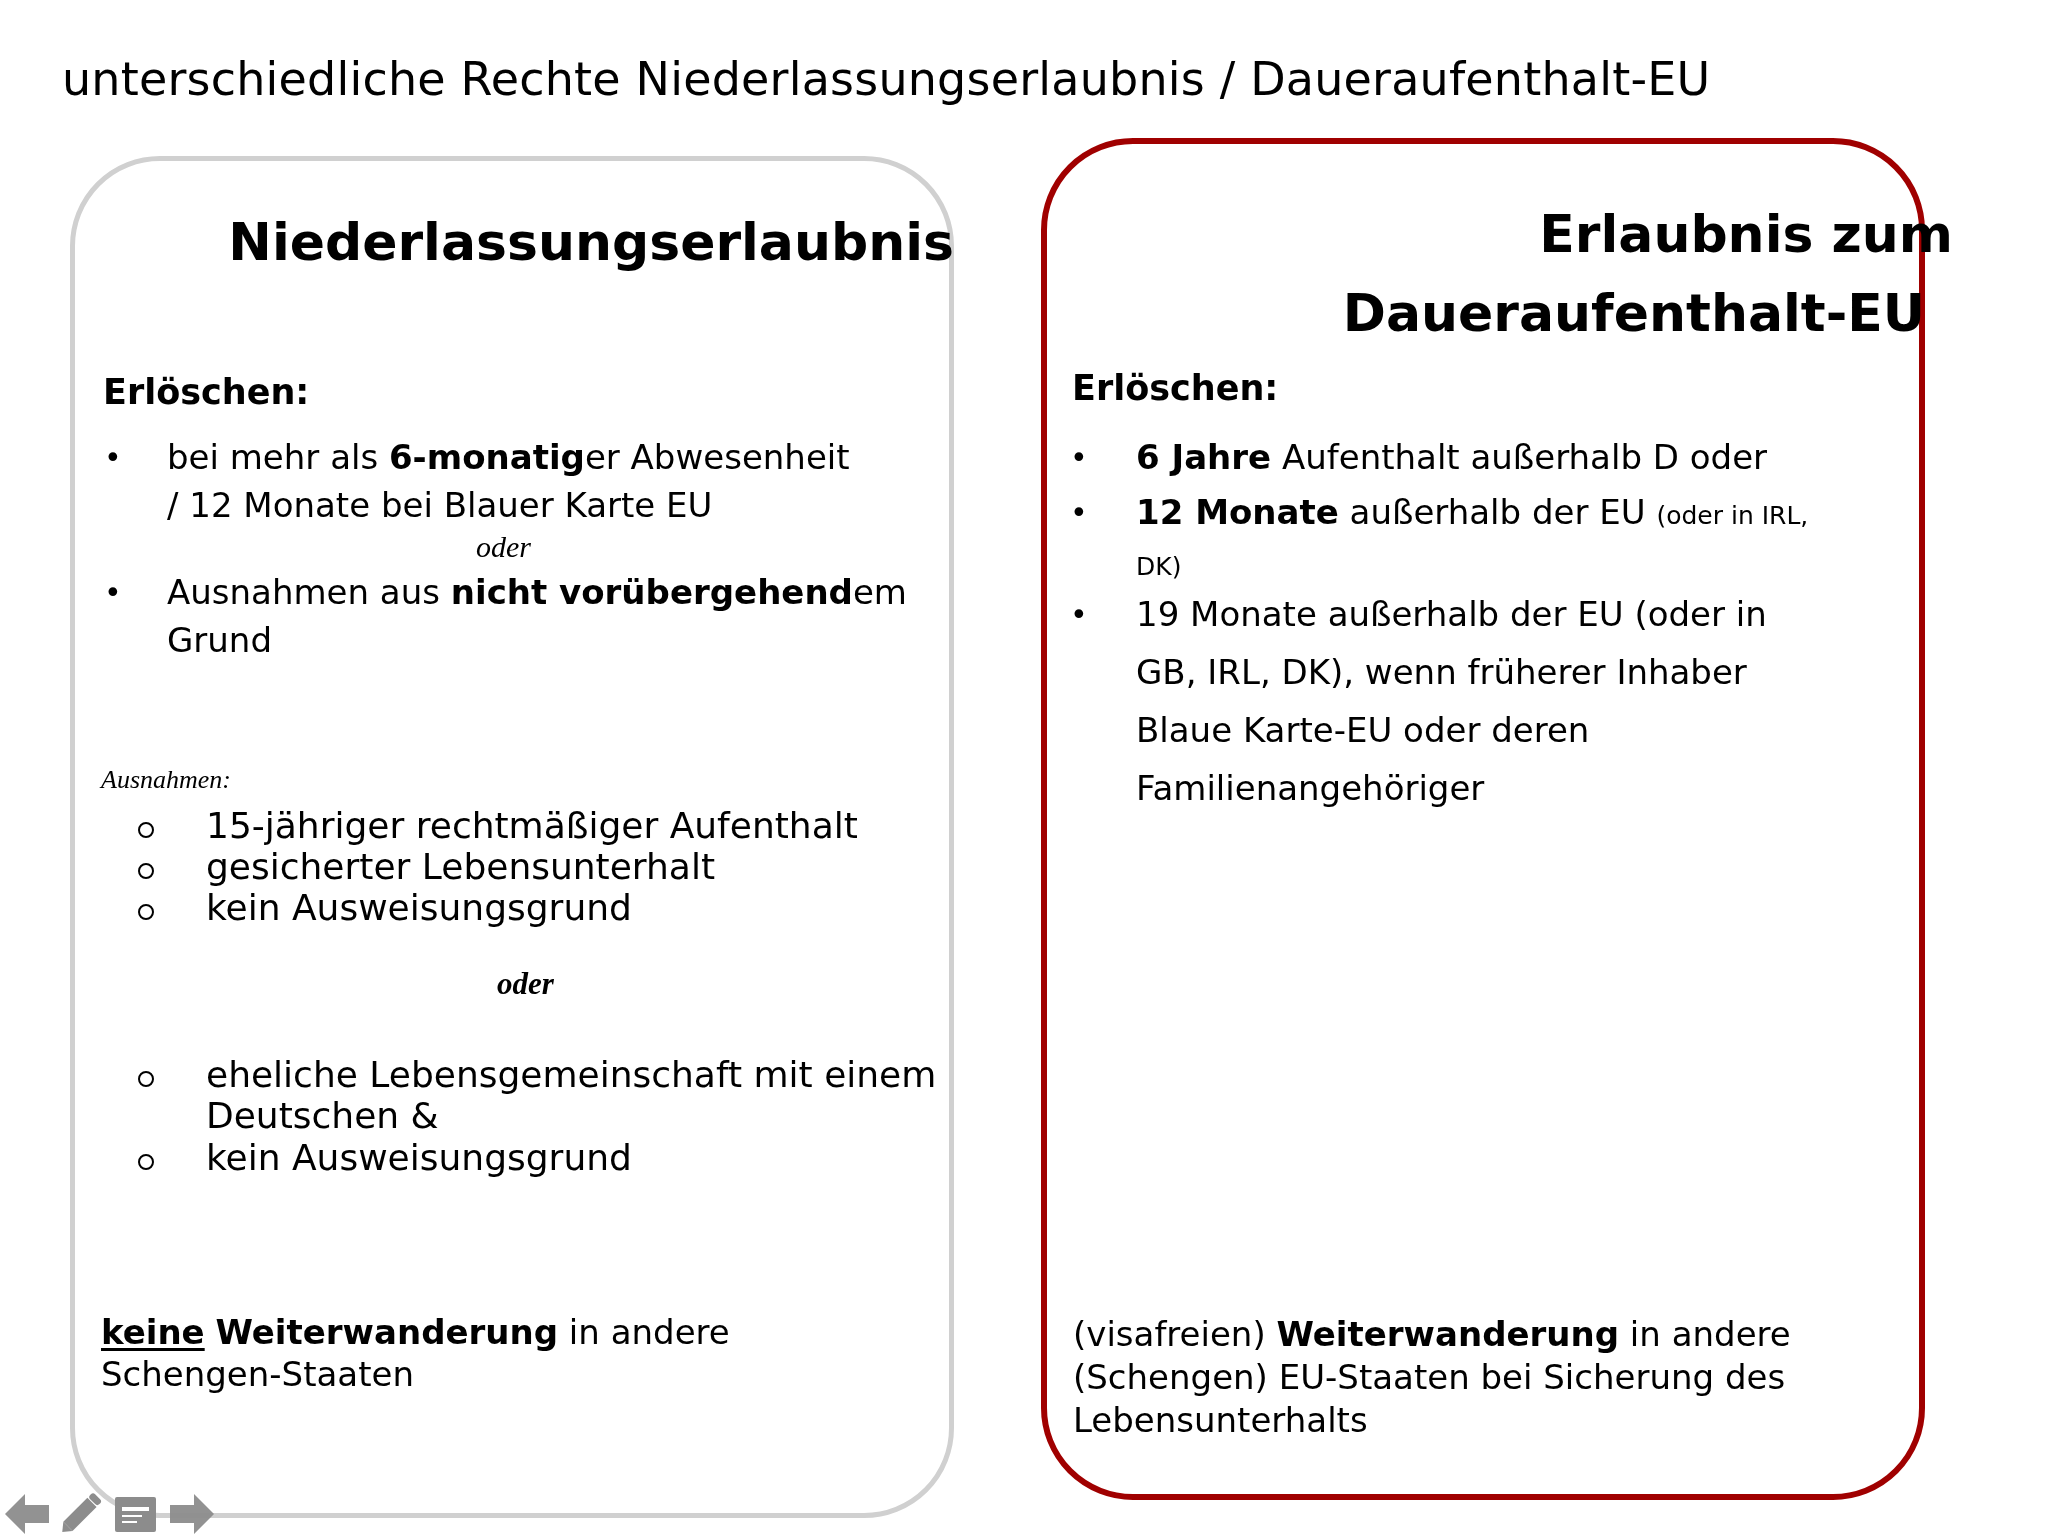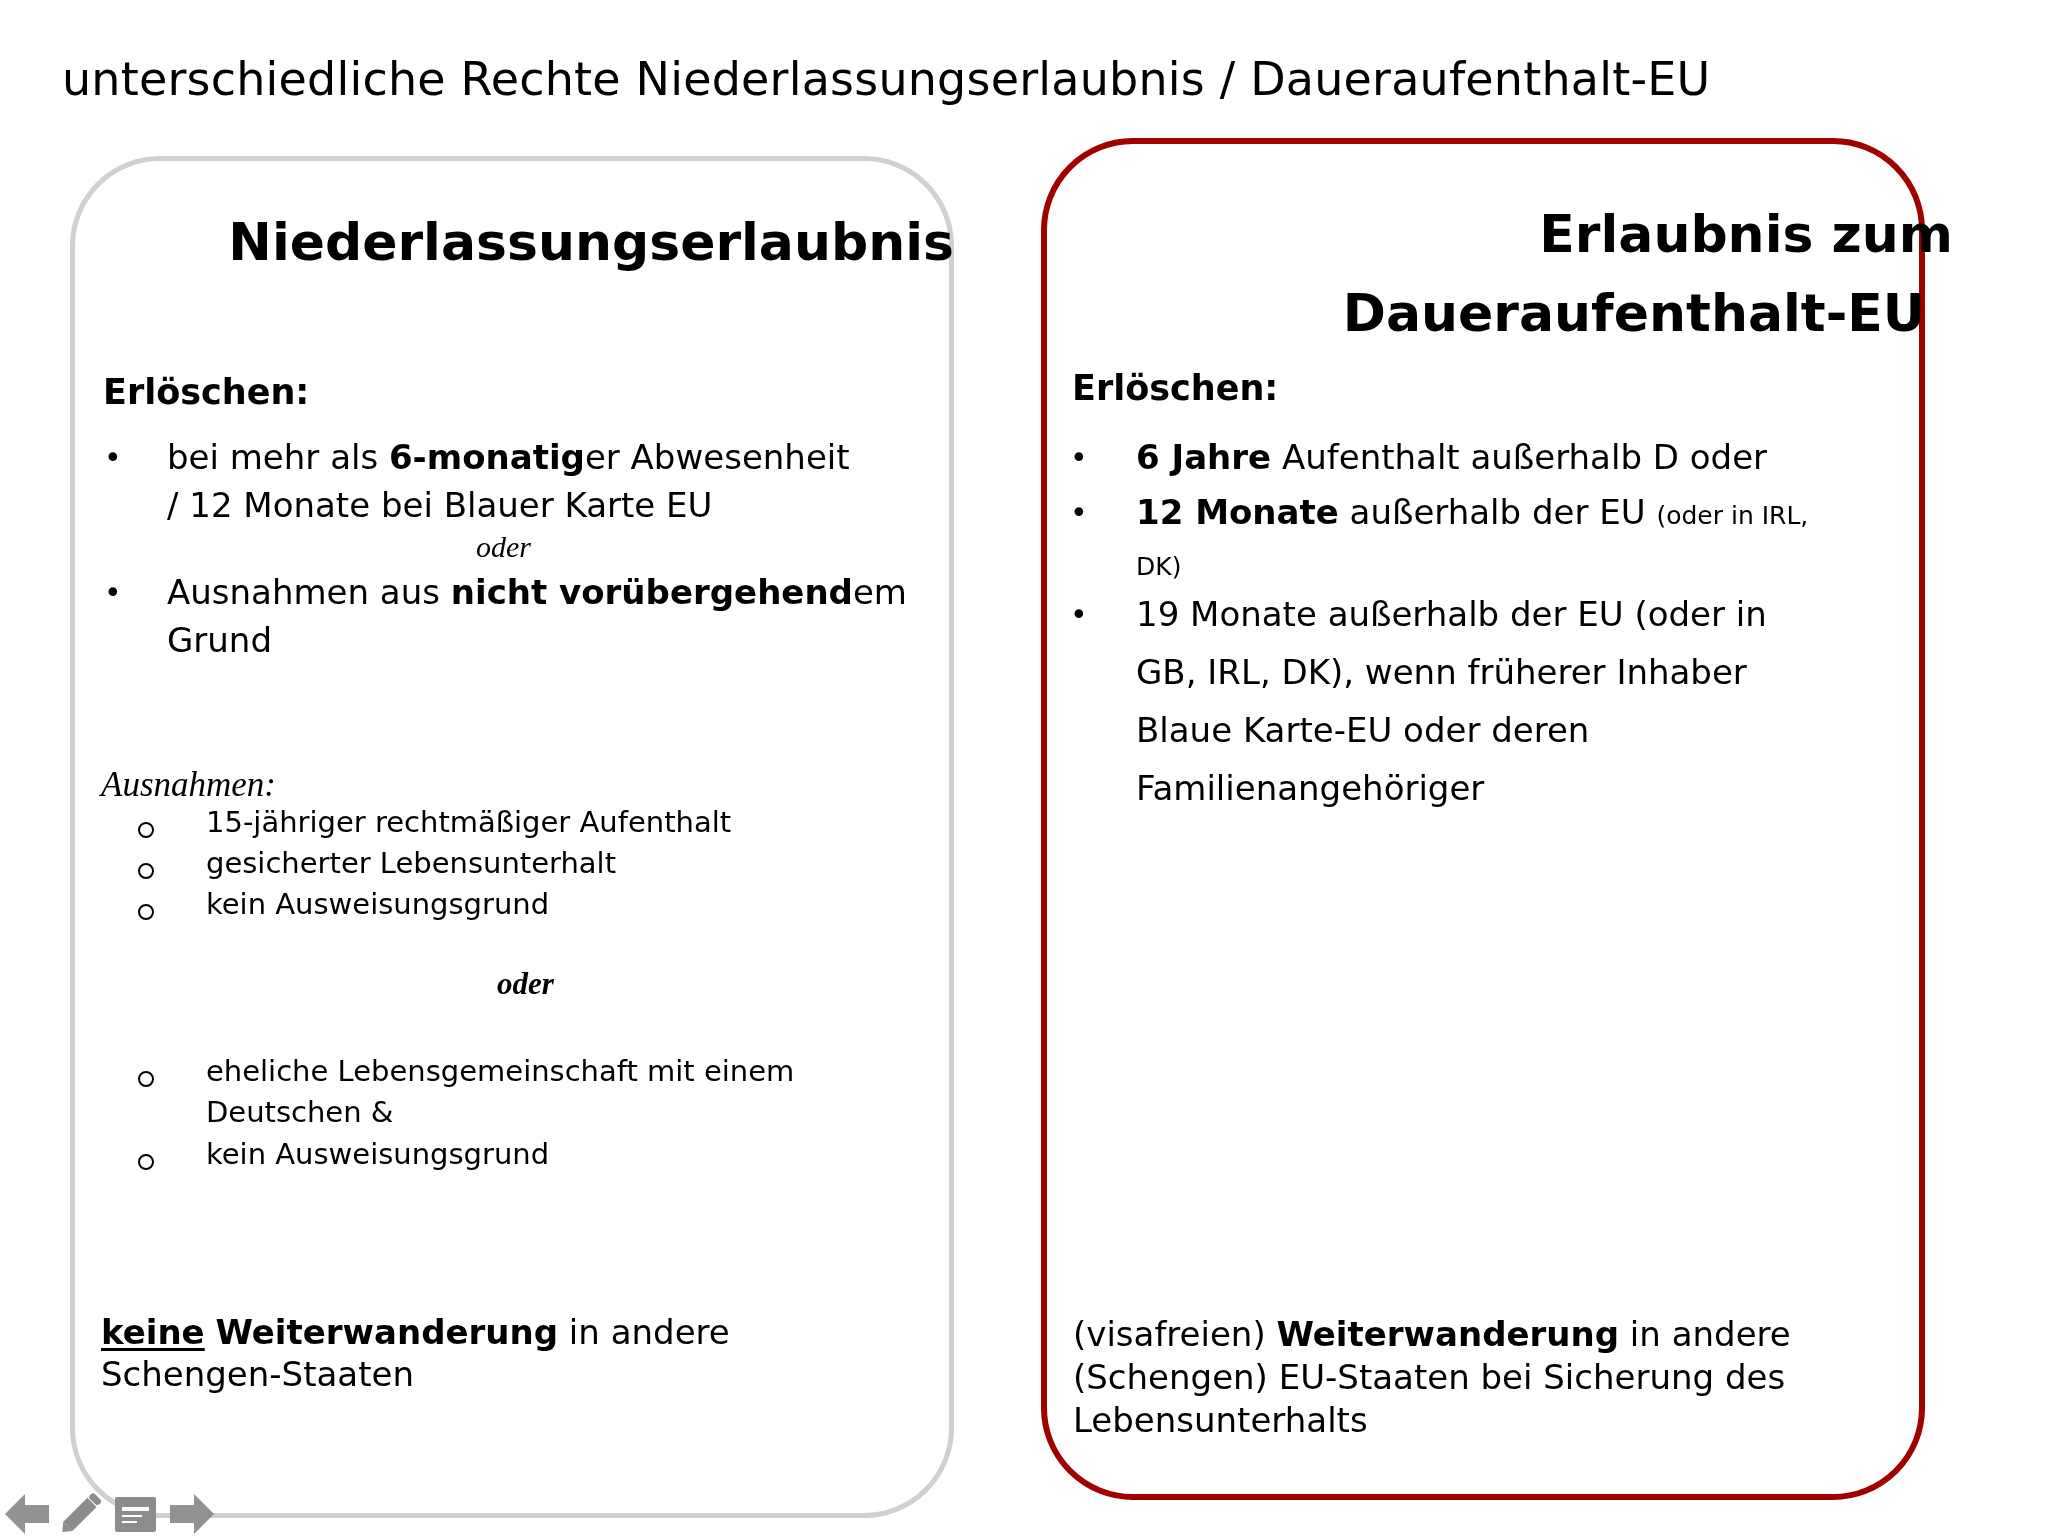--- a/index.html
+++ b/index.html
@@ -8,21 +8,21 @@
   .abs { position:absolute; white-space:nowrap; }
   .title { left:62px; top:52px; font-size:46px; letter-spacing:0.2px; }
   .box { position:absolute; box-sizing:border-box; background:#fff; }
   .box-left { left:70px; top:156px; width:884px; height:1362px;
               border:5px solid #d0d0d0; border-radius:90px; }
   .box-right { left:1041px; top:138px; width:884px; height:1362px;
                border:6px solid #a00000; border-radius:92px; }
   .heading { font-size:52px; text-align:right; position:absolute; white-space:nowrap;font-weight:bold; }
   .body-txt { font-size:34px; }
   .small-txt { font-size:29px; }
-  .sub-txt { font-size:29px; }
+  .sub-txt { font-size:36px; }
   b, .b { font-weight:bold; }
   .i { font-style:italic;font-family:Liberation Serif, serif; }
   .u { text-decoration:underline; text-decoration-thickness:3px; text-underline-offset:4px; }
   .bullet { position:absolute; font-size:30px; }
   .circle { position:absolute; width:12px; height:12px; border:2px solid #000; border-radius:50%; }
   .nav { position:absolute; top:1490px; left:0; width:220px; height:48px; }
   .nav svg { position:absolute; }
 </style>
 </head>
 <body>
@@ -41,21 +41,21 @@
 </div>
 <div class="abs body-txt" style="left:167px; top:485px;">/ 12 Monate bei Blauer Karte EU</div>
 <div class="abs i" style="left:476px; top:530px; font-size:30px;">oder</div>
 
 <div class="abs bullet" style="left:104px; top:575px;">•</div>
 <div class="abs body-txt" style="left:167px; top:572px;">
   <span>Ausnahmen aus </span><span class="b">nicht vorübergehend</span><span>em</span>
 </div>
 <div class="abs body-txt" style="left:167px; top:620px;">Grund</div>
 
-<div class="abs i" style="left:101px; top:765px; font-size:35px;">Ausnahmen:</div>
+<div class="abs i" style="left:101px; top:765px; font-size:26px;">Ausnahmen:</div>
 
 <div class="circle" style="left:138px; top:822px;"></div>
 <div class="abs sub-txt" style="left:206px; top:805px;">15-jähriger rechtmäßiger Aufenthalt</div>
 <div class="circle" style="left:138px; top:863px;"></div>
 <div class="abs sub-txt" style="left:206px; top:846px;">gesicherter Lebensunterhalt</div>
 <div class="circle" style="left:138px; top:904px;"></div>
 <div class="abs sub-txt" style="left:206px; top:887px;">kein Ausweisungsgrund</div>
 
 <div class="abs b i" style="left:497px; top:966px; font-size:31px;">oder</div>
 

